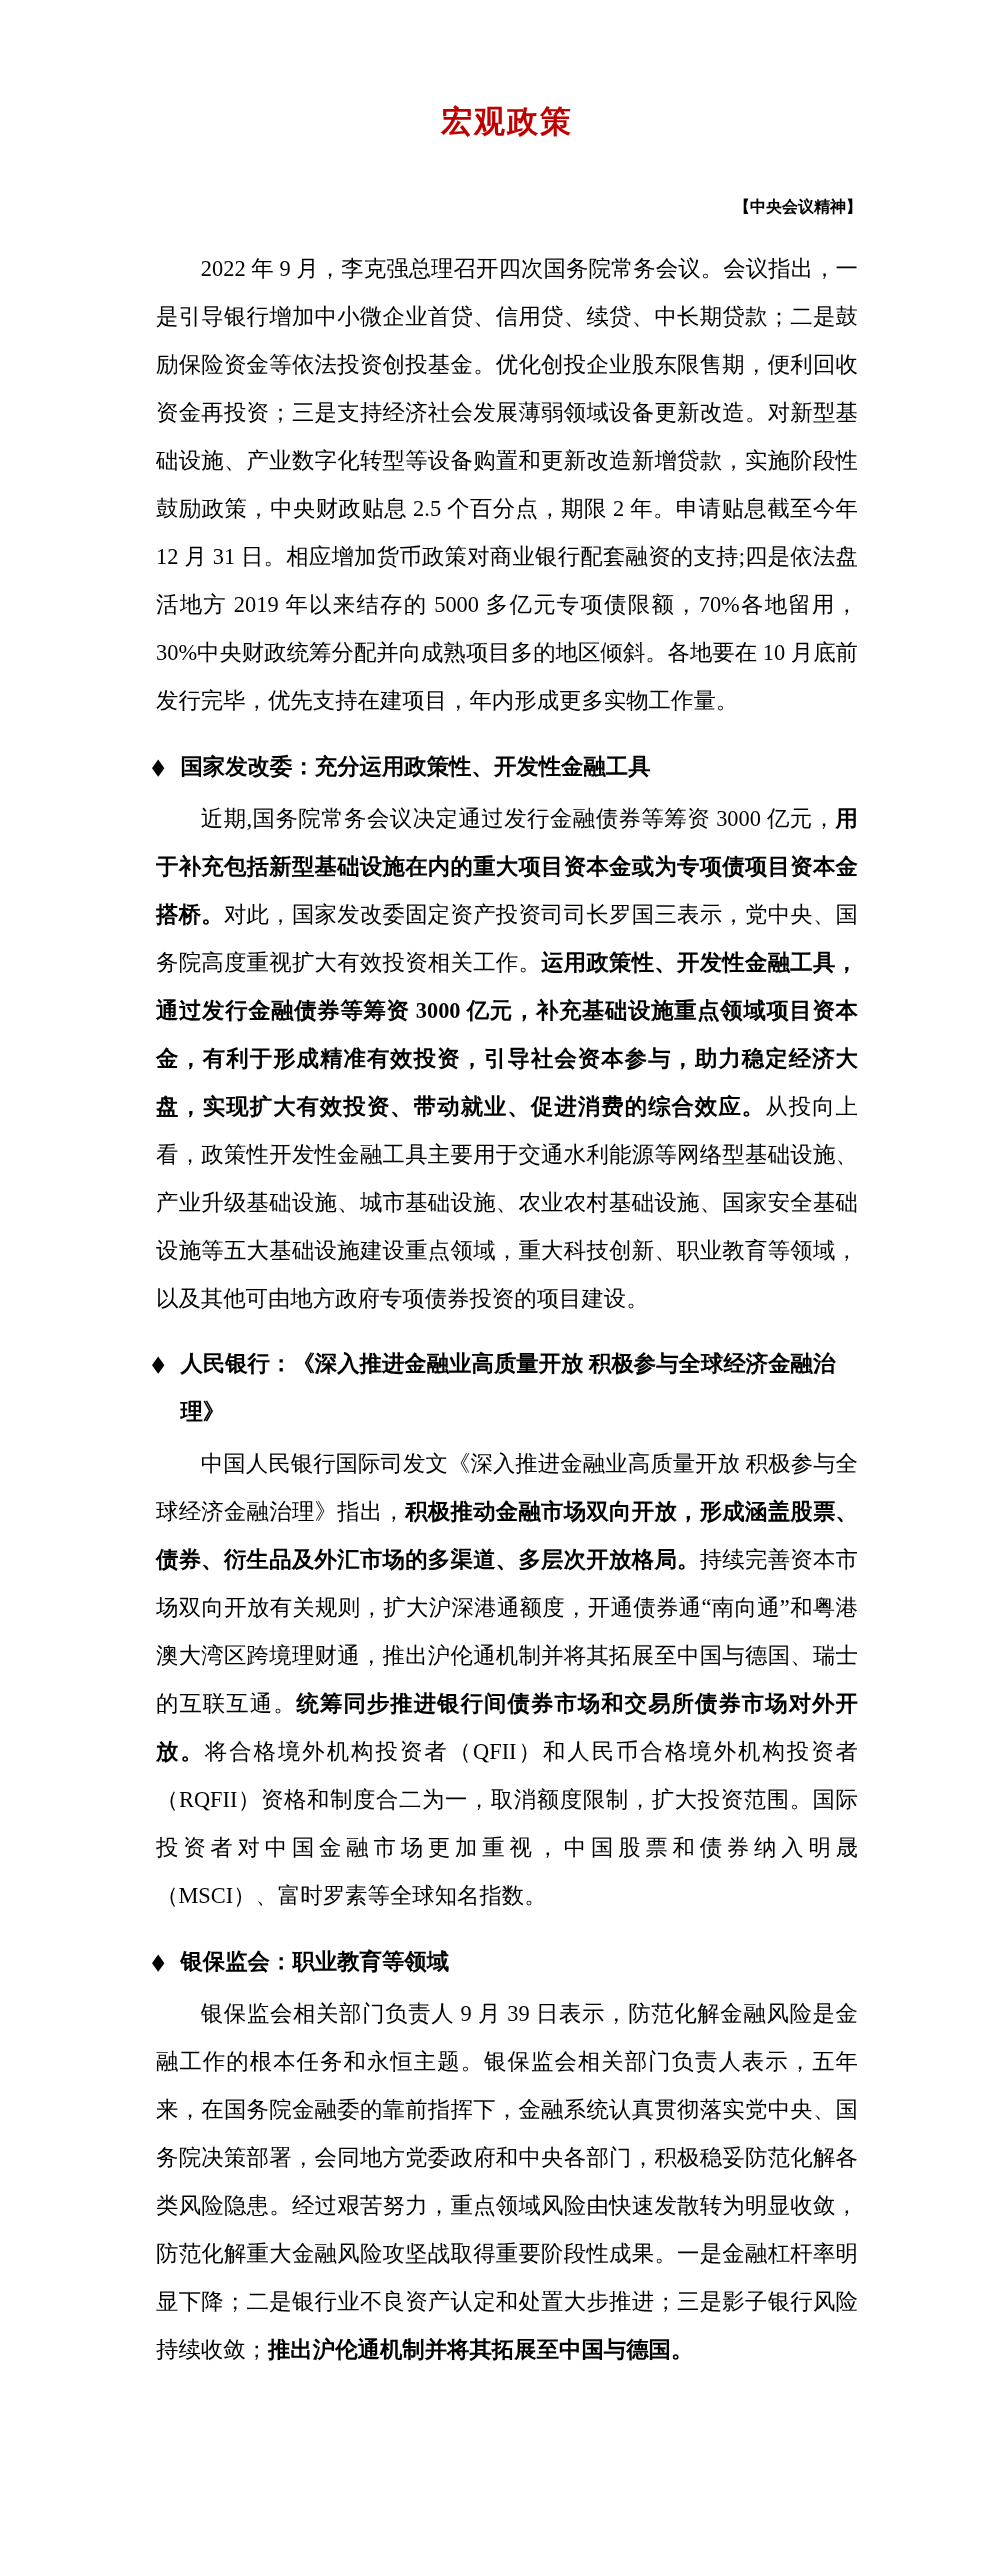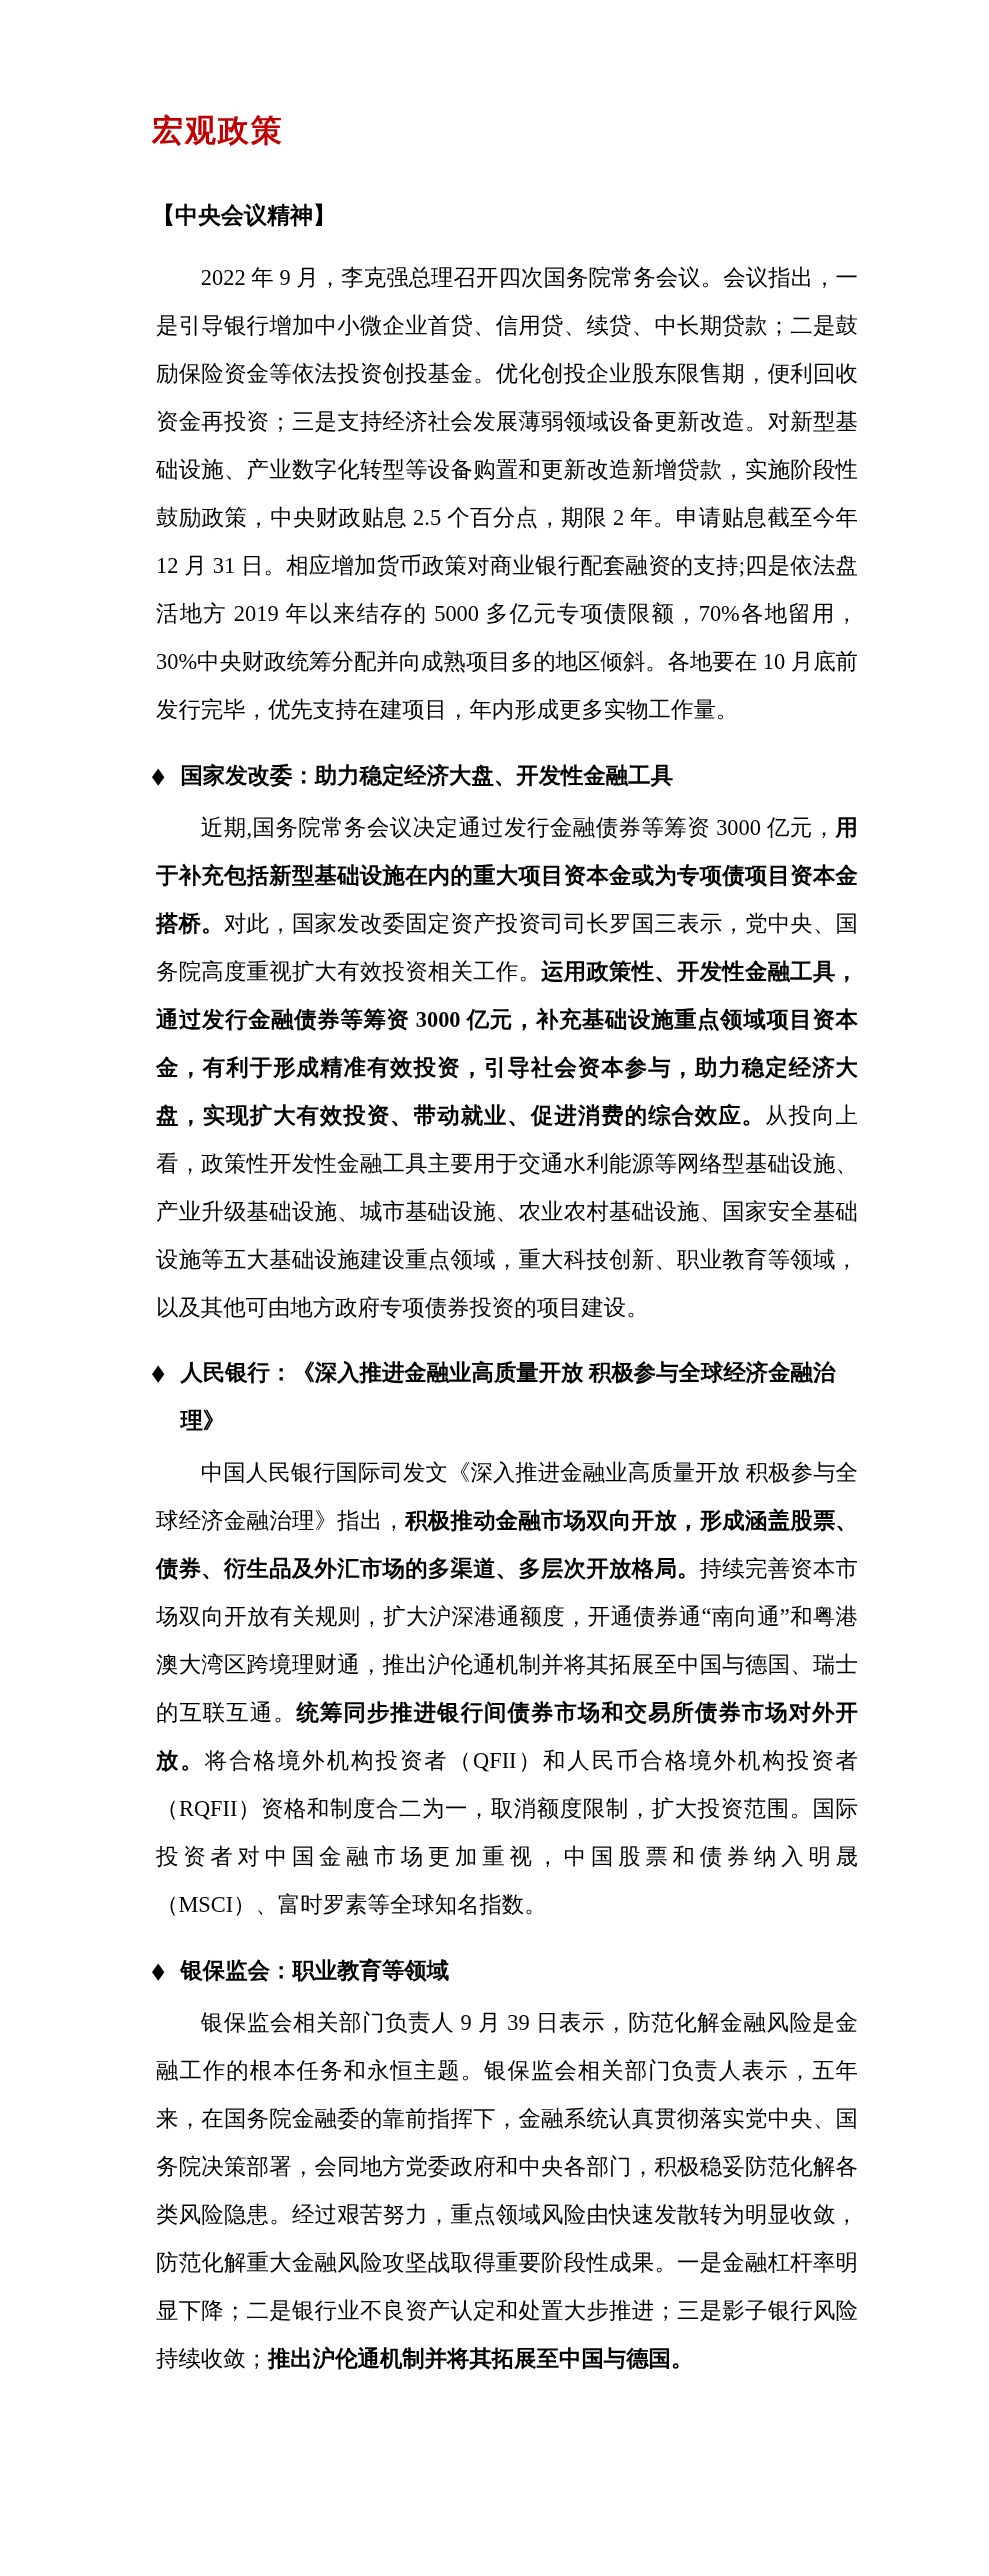--- a/index.html
+++ b/index.html
@@ -11,29 +11,30 @@
     background: #ffffff;
     padding: 92px 127px 0 152px;
     overflow: hidden;
     font-family: "Liberation Serif", "DejaVu Serif", serif;
     color: #000000;
   }
   .doc-title {
     font-size: 31px;
     line-height: 45px;
     font-weight: 700;
-    text-align: left;
+    text-align: center;
     letter-spacing: 1.9px;
-    margin: 16px 0 39px 0;
+    margin: 7px 0 39px 0;
   }
   .section-header {
-    font-size: 23px;
+    font-size: 16px;
     font-weight: 700;
     line-height: 47px;
     margin: 31px 0 15px 0;
+    text-align: right;
   }
   .para {
     font-size: 22.4px;
     line-height: 48px;
     text-align: justify;
     text-justify: inter-ideograph;
     text-align-last: left;
     text-indent: 2em;
     margin: 4px;
   }
@@ -58,21 +59,21 @@
 </head>
 <body>
 
 <div class="page">
   <h1 class="doc-title" style="color: rgb(192, 0, 0);">宏观政策</h1>
   <div>
       <div class="section-header">【中央会议精神】</div>
       <p class="para"><span>2022 年 9 月，李克强总理召开四次国务院常务会议。会议指出，一是引导银行增加中小微企业首贷、信用贷、续贷、中长期贷款；二是鼓励保险资金等依法投资创投基金。优化创投企业股东限售期，便利回收资金再投资；三是支持经济社会发展薄弱领域设备更新改造。对新型基础设施、产业数字化转型等设备购置和更新改造新增贷款，实施阶段性鼓励政策，中央财政贴息 2.5 个百分点，期限 2 年。申请贴息截至今年 12 月 31 日。相应增加货币政策对商业银行配套融资的支持;四是依法盘活地方 2019 年以来结存的 5000 多亿元专项债限额，70%各地留用，30%中央财政统筹分配并向成熟项目多的地区倾斜。各地要在 10 月底前发行完毕，优先支持在建项目，年内形成更多实物工作量。</span></p>
       <div class="bullet-head">
         <span class="glyph">◆</span>
-        <span class="ht"><span class="b">国家发改委：助力稳定经济大盘、开发性金融工具</span></span>
+        <span class="ht"><span class="b">国家发改委：充分运用政策性、开发性金融工具</span></span>
       </div>
       <p class="para"><span>近期,国务院常务会议决定通过发行金融债券等筹资 3000 亿元，</span><span class="b">用于补充包括新型基础设施在内的重大项目资本金或为专项债项目资本金搭桥。</span><span>对此，国家发改委固定资产投资司司长罗国三表示，党中央、国务院高度重视扩大有效投资相关工作。</span><span class="b">运用政策性、开发性金融工具，通过发行金融债券等筹资 3000 亿元，补充基础设施重点领域项目资本金，有利于形成精准有效投资，引导社会资本参与，助力稳定经济大盘，实现扩大有效投资、带动就业、促进消费的综合效应。</span><span>从投向上看，政策性开发性金融工具主要用于交通水利能源等网络型基础设施、产业升级基础设施、城市基础设施、农业农村基础设施、国家安全基础设施等五大基础设施建设重点领域，重大科技创新、职业教育等领域，以及其他可由地方政府专项债券投资的项目建设。</span></p>
       <div class="bullet-head">
         <span class="glyph">◆</span>
         <span class="ht"><span class="b">人民银行：《深入推进金融业高质量开放 积极参与全球经济金融治理》</span></span>
       </div>
       <p class="para"><span>中国人民银行国际司发文《深入推进金融业高质量开放 积极参与全球经济金融治理》指出，</span><span class="b">积极推动金融市场双向开放，形成涵盖股票、债券、衍生品及外汇市场的多渠道、多层次开放格局。</span><span>持续完善资本市场双向开放有关规则，扩大沪深港通额度，开通债券通“南向通”和粤港澳大湾区跨境理财通，推出沪伦通机制并将其拓展至中国与德国、瑞士的互联互通。</span><span class="b">统筹同步推进银行间债券市场和交易所债券市场对外开放。</span><span>将合格境外机构投资者（QFII）和人民币合格境外机构投资者（RQFII）资格和制度合二为一，取消额度限制，扩大投资范围。国际投资者对中国金融市场更加重视，中国股票和债券纳入明晟（MSCI）、富时罗素等全球知名指数。</span></p>
       <div class="bullet-head">
         <span class="glyph">◆</span>
         <span class="ht"><span class="b">银保监会：职业教育等领域</span></span>

